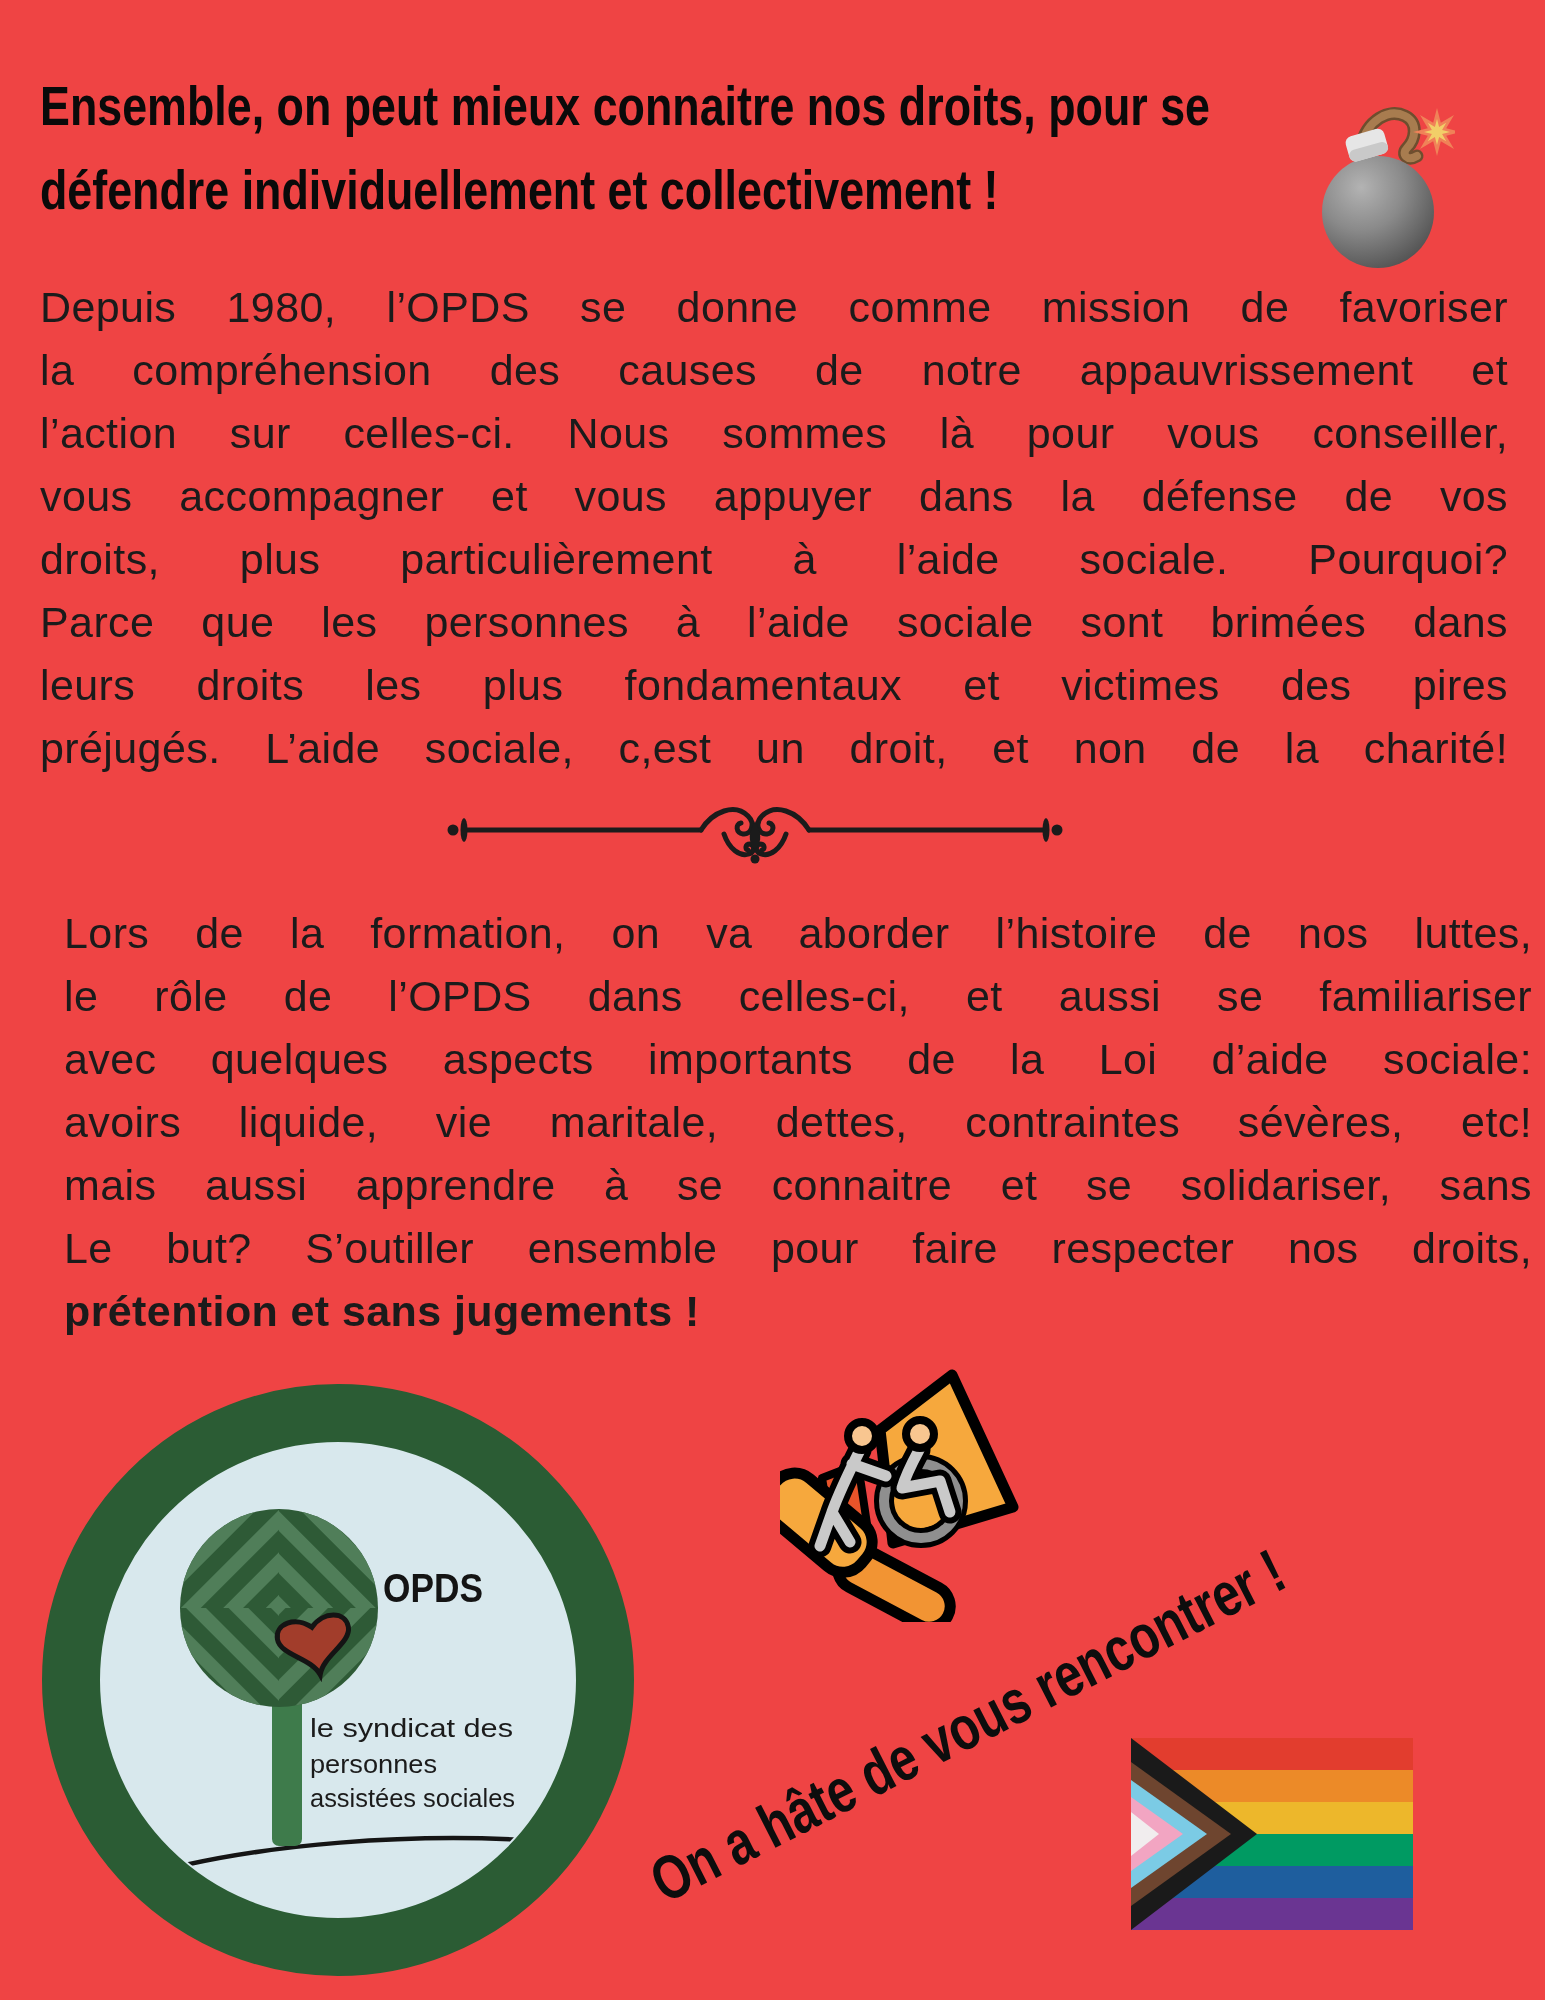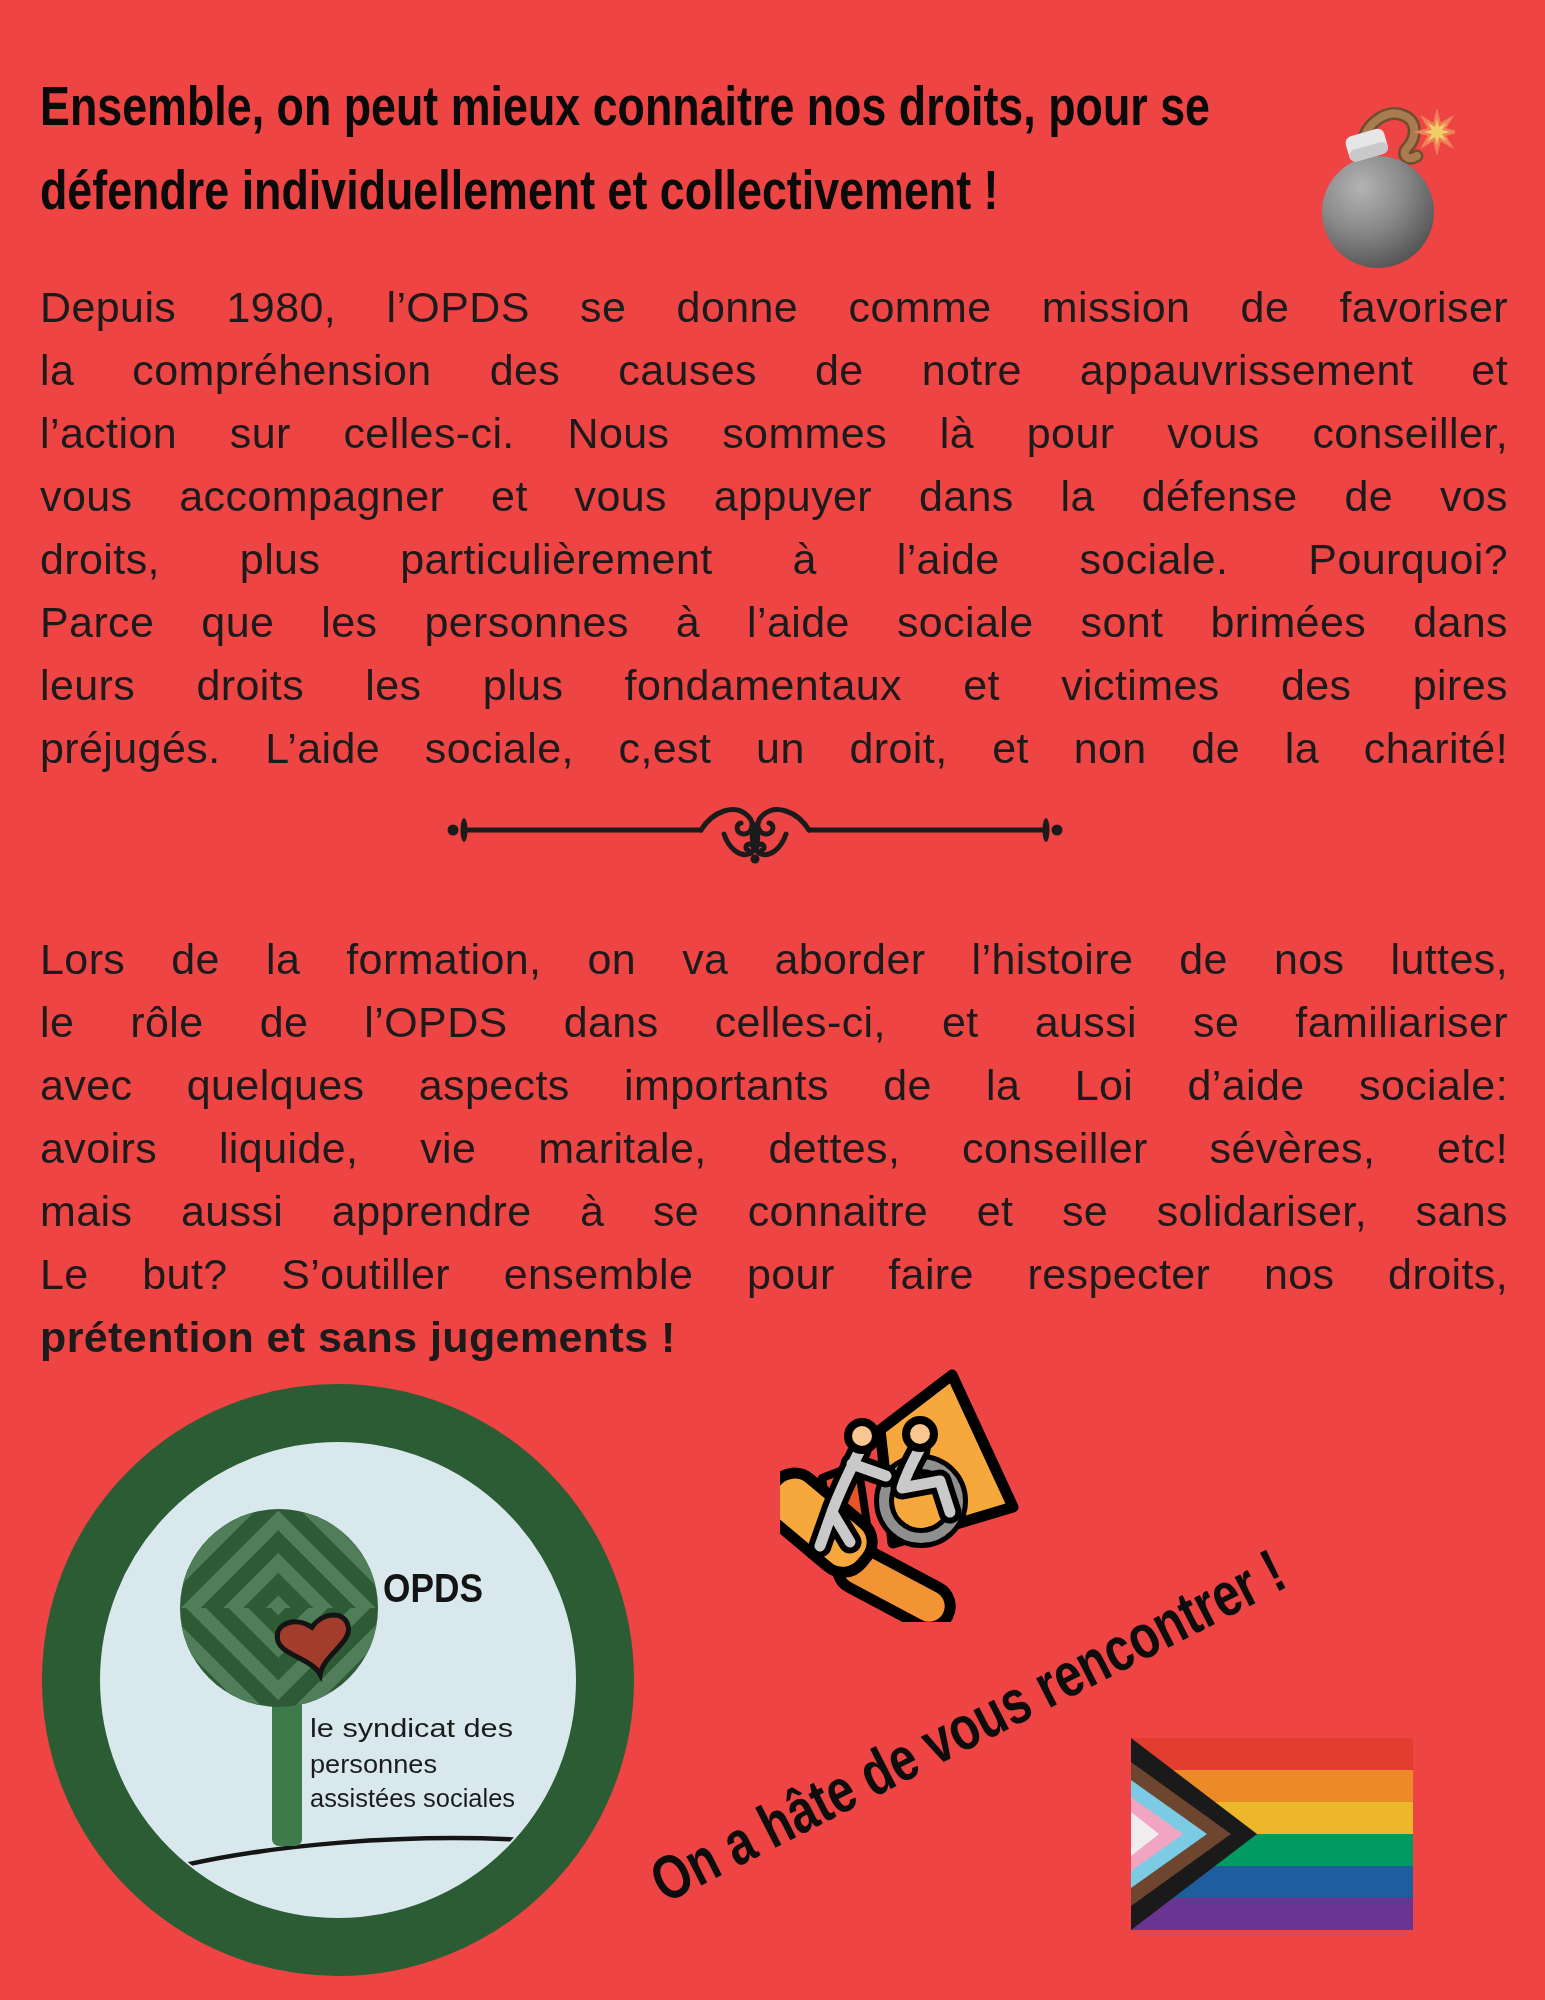--- a/index.html
+++ b/index.html
@@ -5,21 +5,21 @@
   html,body{margin:0;padding:0;}
   .page{position:relative;width:1545px;height:2000px;background:#ef4444;overflow:hidden;
         font-family:"Liberation Sans",sans-serif;color:#1B1B1B;}
   .headline{position:absolute;left:40px;top:64px;transform:scaleX(0.80);transform-origin:left top;
             font-weight:700;font-size:56px;line-height:84px;color:#0A0A0A;letter-spacing:0px;}
   .headline .hline{white-space:nowrap;}
   .para{position:absolute;left:40px;width:1468px;font-size:43px;line-height:63px;letter-spacing:0.4px;color:#1B1B1B;}
   .para .pline{text-align:justify;text-align-last:justify;}
   .para .pline.no-justify{text-align-last:left;font-weight:bold;}
   .para1{top:276px;}
-  .para2{top:928px;}
+  .para2{top:902px;margin-left:24px;}
   .divider{position:absolute;left:445px;top:795px;}
   .logo{position:absolute;left:35px;top:1372px;}
   .logo text{font-family:"Liberation Sans",sans-serif;}
   .mega{position:absolute;left:780px;top:1366px;}
   .bomb{position:absolute;left:1315px;top:102px;}
   .slogan{position:absolute;left:610px;top:1655px;width:830px;height:84px;
           transform:rotate(-27deg);transform-origin:center;}
   .slogan .sl-inner{display:inline-block;transform:scaleX(0.78);transform-origin:left center;
           white-space:nowrap;font-weight:700;font-size:62px;color:#0D0D0D;line-height:84px;}
   .flag{position:absolute;left:1131px;top:1738px;}
@@ -81,21 +81,21 @@
       <circle cx="310" cy="64" r="4.5"></circle>
       <ellipse cx="601" cy="35" rx="3.5" ry="12"></ellipse>
       <circle cx="612" cy="35" r="5.5"></circle>
     </g>
   </svg>
 
   <div class="para para2">
     <div class="pline">Lors de la formation, on va aborder l’histoire de nos luttes,</div>
     <div class="pline">le rôle de l’OPDS dans celles-ci, et aussi se familiariser</div>
     <div class="pline">avec quelques aspects importants de la Loi d’aide sociale:</div>
-    <div class="pline">avoirs liquide, vie maritale, dettes, conseiller sévères, etc!</div>
+    <div class="pline">avoirs liquide, vie maritale, dettes, contraintes sévères, etc!</div>
     <div class="pline">mais aussi apprendre à se connaitre et se solidariser, sans</div>
     <div class="pline">Le but? S’outiller ensemble pour faire respecter nos droits,</div>
     <div class="pline no-justify">prétention et sans jugements !</div>
   </div>
 
   <svg class="logo" width="606" height="616" viewBox="0 0 606 616">
     <defs>
       <pattern id="pa" width="30" height="30" patternUnits="userSpaceOnUse" patternTransform="rotate(45)">
         <rect width="14" height="30" fill="#507E59"></rect>
       </pattern>

